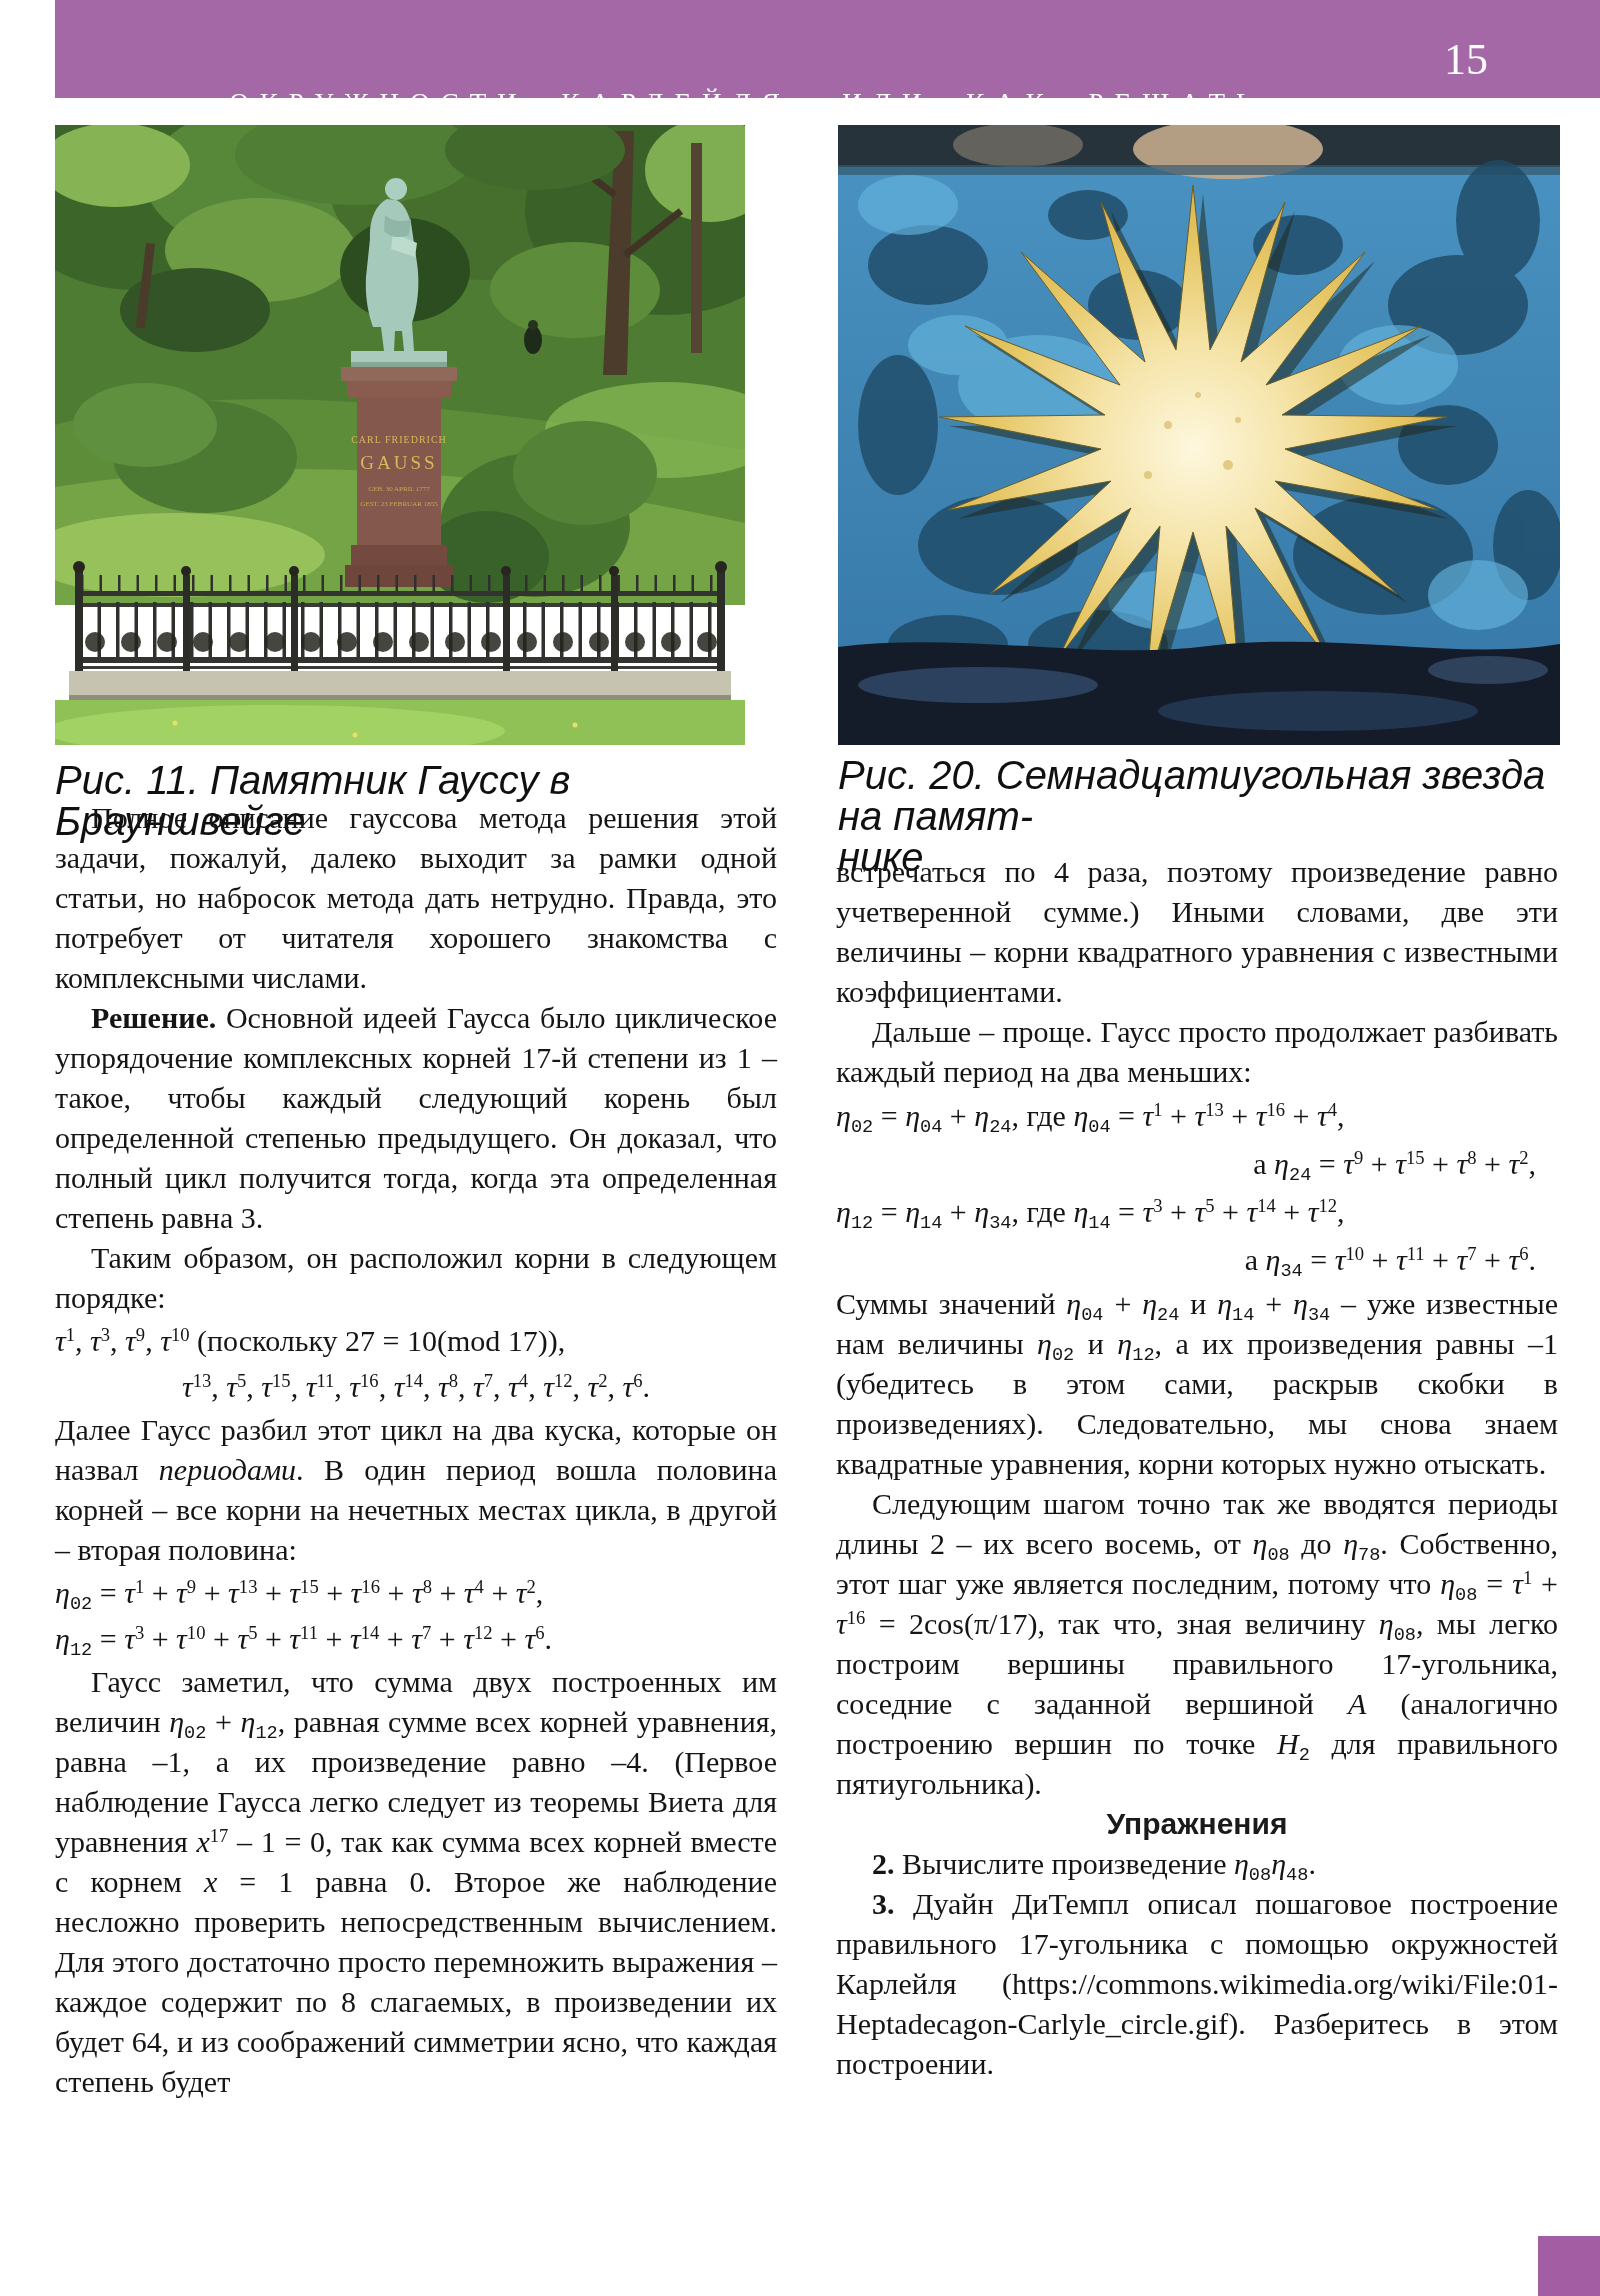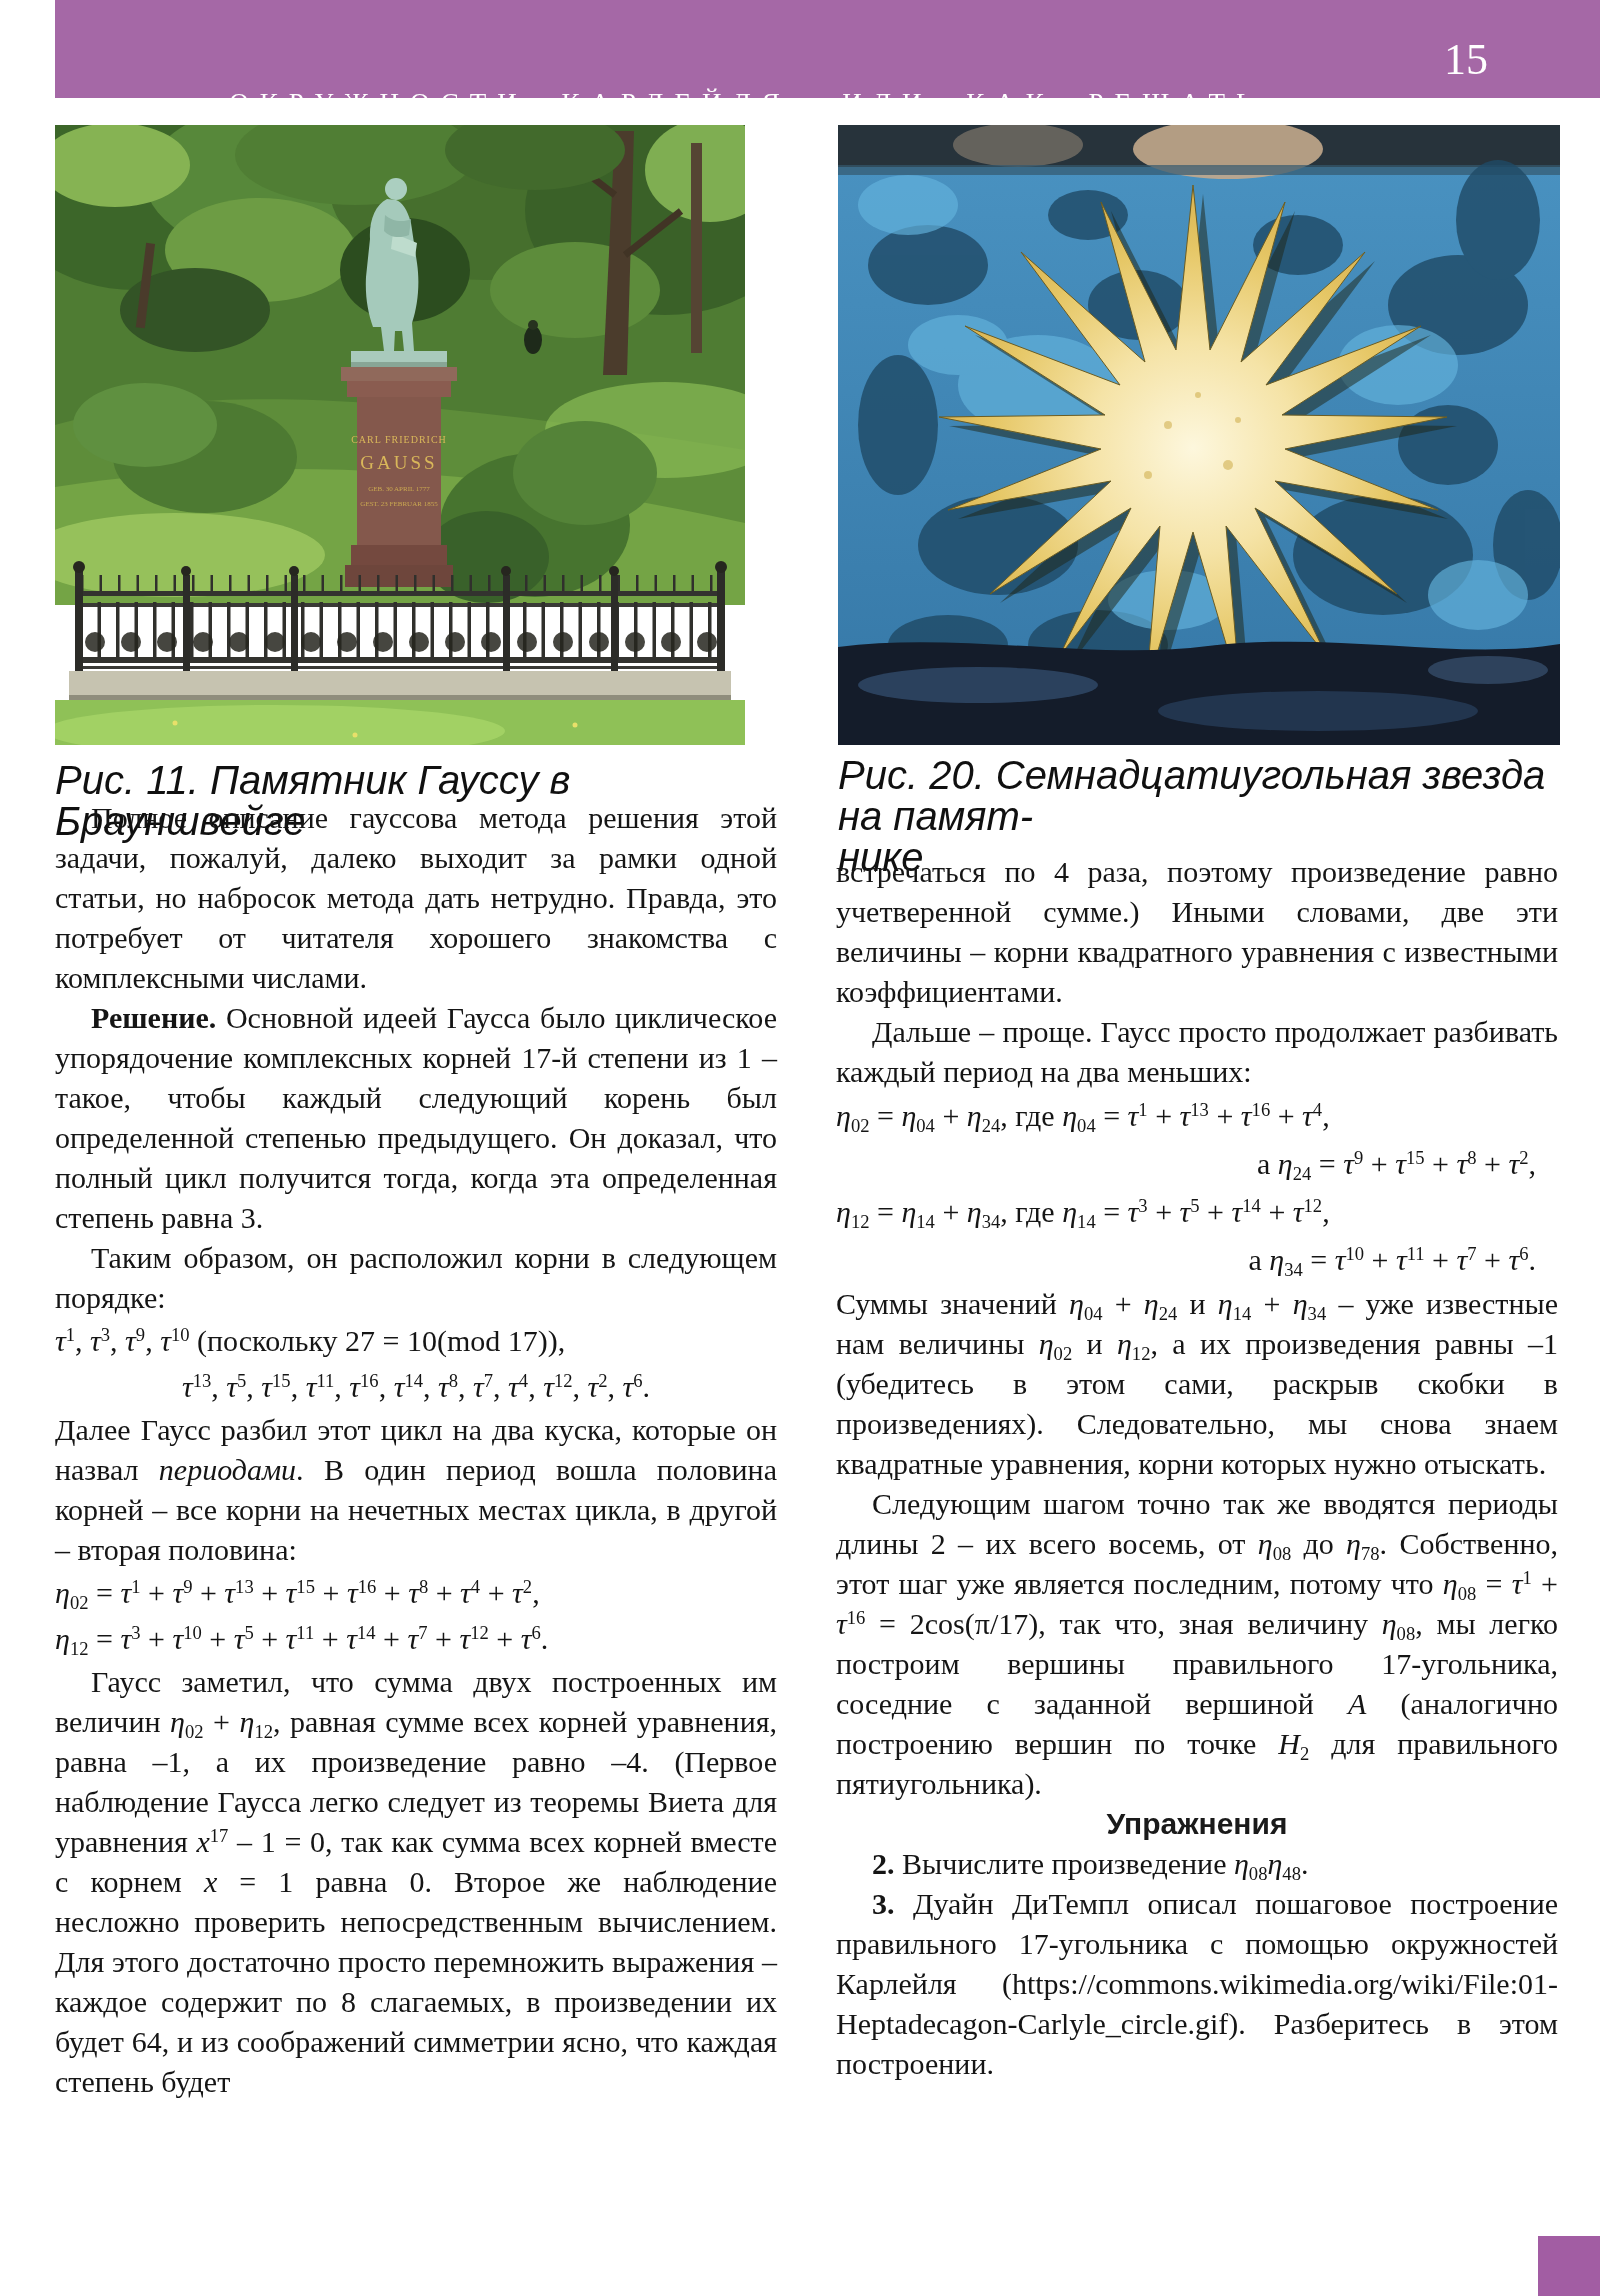--- a/index.html
+++ b/index.html
@@ -26,21 +26,21 @@
   .caption-right{left:838px;top:755px;width:722px;}
 
   
   .col{position:absolute;width:722px;font-size:30px;line-height:40px;
        text-align:justify;color:#151515;}
   .col-left{left:55px;top:798px;}
   .col-right{left:836px;top:852px;}
   .col p{margin:0;text-indent:36px;}
   .col p.noindent{text-indent:0;}
   .col sup{font-size:0.62em;line-height:0;position:relative;top:-0.55em;vertical-align:baseline;}
-  .col sub{font-size:0.62em;line-height:0;position:relative;top:0.3em;vertical-align:baseline;}
+  .col sub{font-size:0.62em;line-height:0;position:relative;top:0.3em;vertical-align:baseline;font-family:Liberation Mono, monospace;}
   .formula{text-indent:0 !important;text-align:left;line-height:46px;margin:9px 0;}
   .f-center{text-align:center;}
   .f-ind{margin-left:48px;}
   .rform{text-indent:0 !important;text-align:left;line-height:48px;margin:11px 0;}
   .f-right{text-align:right;padding-right:22px;}
   .ex-head{text-align:center;text-indent:0 !important;
        font-family:"Liberation Sans",sans-serif;font-weight:bold;font-size:30px;
        margin:28px 0 14px 0;color:#1a1a1a;}
 
   

